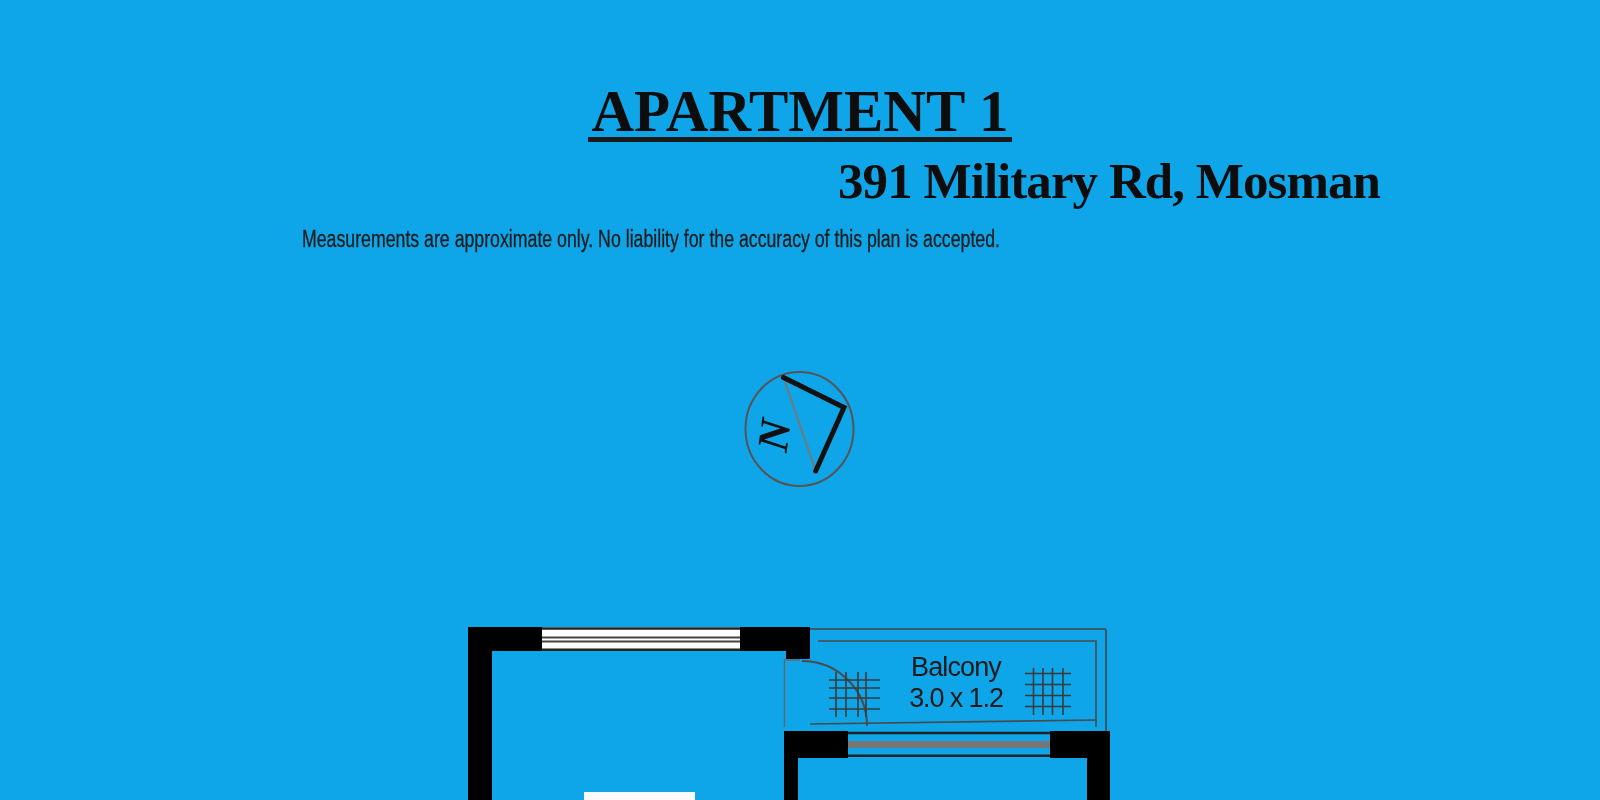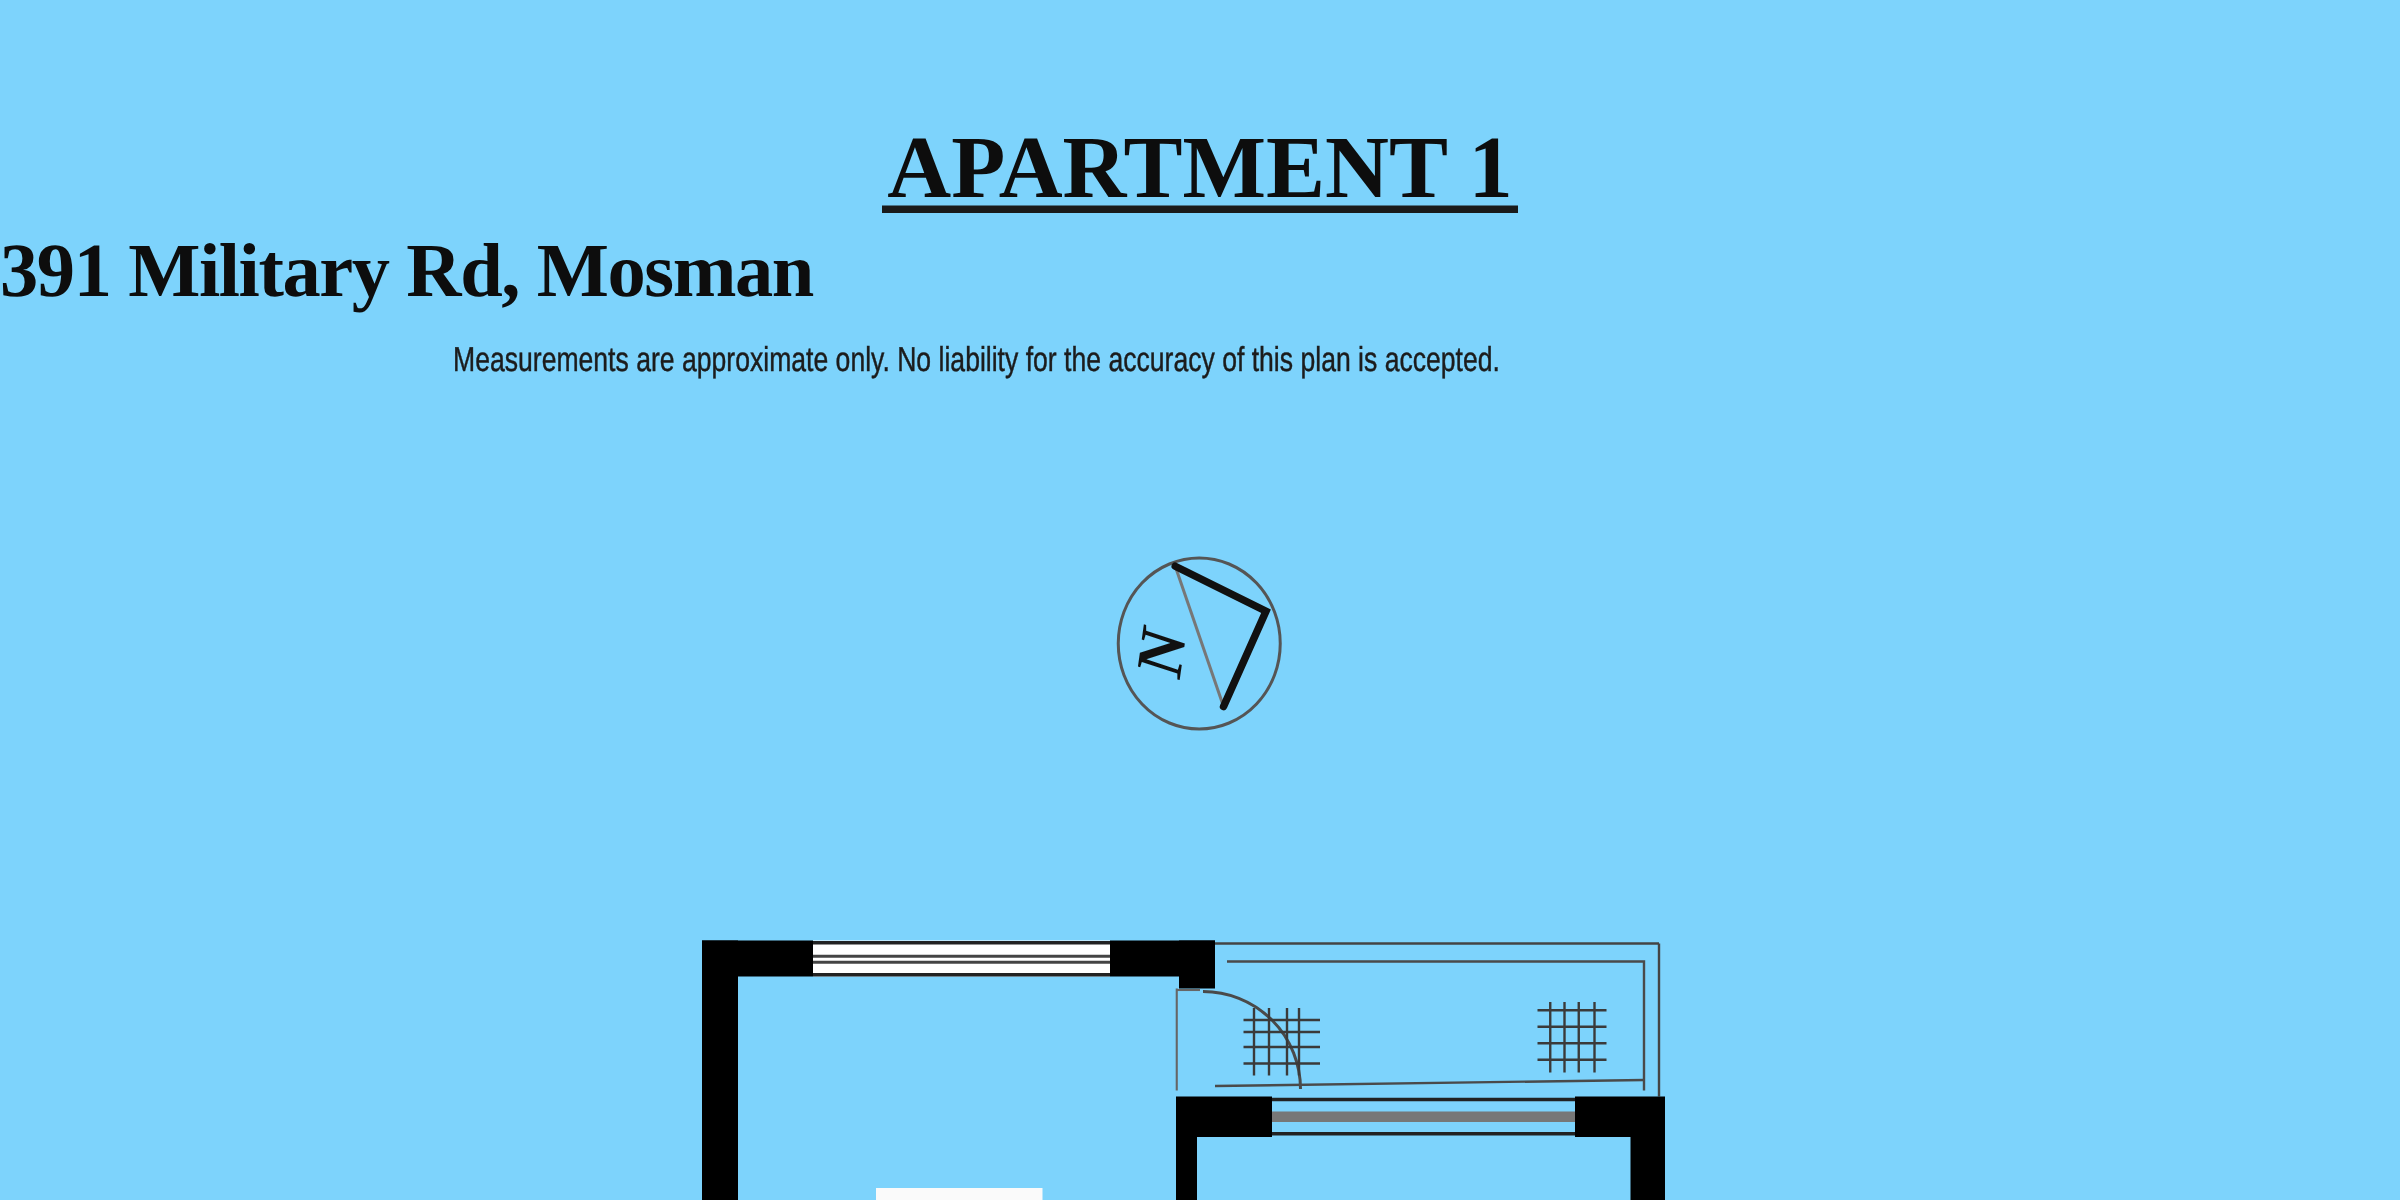--- a/index.html
+++ b/index.html
@@ -1,30 +1,30 @@
 <!DOCTYPE html>
 <html><head>
 <meta charset="utf-8">
 <style>
   html,body{margin:0;padding:0;background:#fff;}
-  #page{position:relative;width:1600px;height:800px;background:#7dd3fc;overflow:hidden;
+  #page{position:relative;width:1600px;height:800px;background:#0ea5e9;overflow:hidden;
         font-family:"Liberation Sans",sans-serif;}
   .abs{position:absolute;}
 </style>
 </head>
 <body>
 <div id="page">
 
   <div class="abs" id="title" style="left:0;top:82px;width:1600px;text-align:center;
     font-family:'Liberation Serif',serif;font-weight:bold;font-size:59px;line-height:1;
     color:#0d0d0d;">APARTMENT 1</div>
 
   <div class="abs" style="left:588px;top:137px;width:424px;height:5px;background:#1a1a1a;"></div>
 
-  <div class="abs" id="addr" style="left:0;top:156px;width:1380px;text-align:left;
+  <div class="abs" id="addr" style="left:0;top:156px;width:1380px;text-align:right;
     font-family:'Liberation Serif',serif;font-weight:bold;font-size:51px;line-height:1;
     letter-spacing:-0.95px;color:#0d0d0d;">391 Military Rd, Mosman</div>
 
   <div class="abs" id="disc" style="left:0;top:228px;width:1301px;text-align:center;
     font-size:23px;line-height:1;color:#1c1c1c;-webkit-text-stroke:0.3px #1c1c1c;">
     <span id="discin" style="display:inline-block;transform:scaleX(0.7704);transform-origin:center;">Measurements are approximate only. No liability for the accuracy of this plan is accepted.</span>
   </div>
 
   <svg class="abs" style="left:0;top:0;" width="1600" height="800" viewBox="0 0 1600 800">
 
@@ -104,14 +104,19 @@
 
     <rect x="1050" y="731" width="60" height="27" fill="#000"></rect>
 
     <rect x="784" y="758" width="14" height="42" fill="#000"></rect>
 
     <rect x="1087" y="758" width="23" height="42" fill="#000"></rect>
 
     <rect x="584" y="792" width="111" height="8" fill="#fafafa"></rect>
   </svg>
 
+  <div class="abs" style="left:810px;top:652px;width:292px;text-align:center;
+    font-size:27px;line-height:30.5px;color:#1a1a1a;">
+    <span style="letter-spacing:-0.9px;">Balcony</span><br>
+    <span style="letter-spacing:-1.1px;">3.0 x 1.2</span>
+  </div>
 
 </div>
 
 </body></html>

